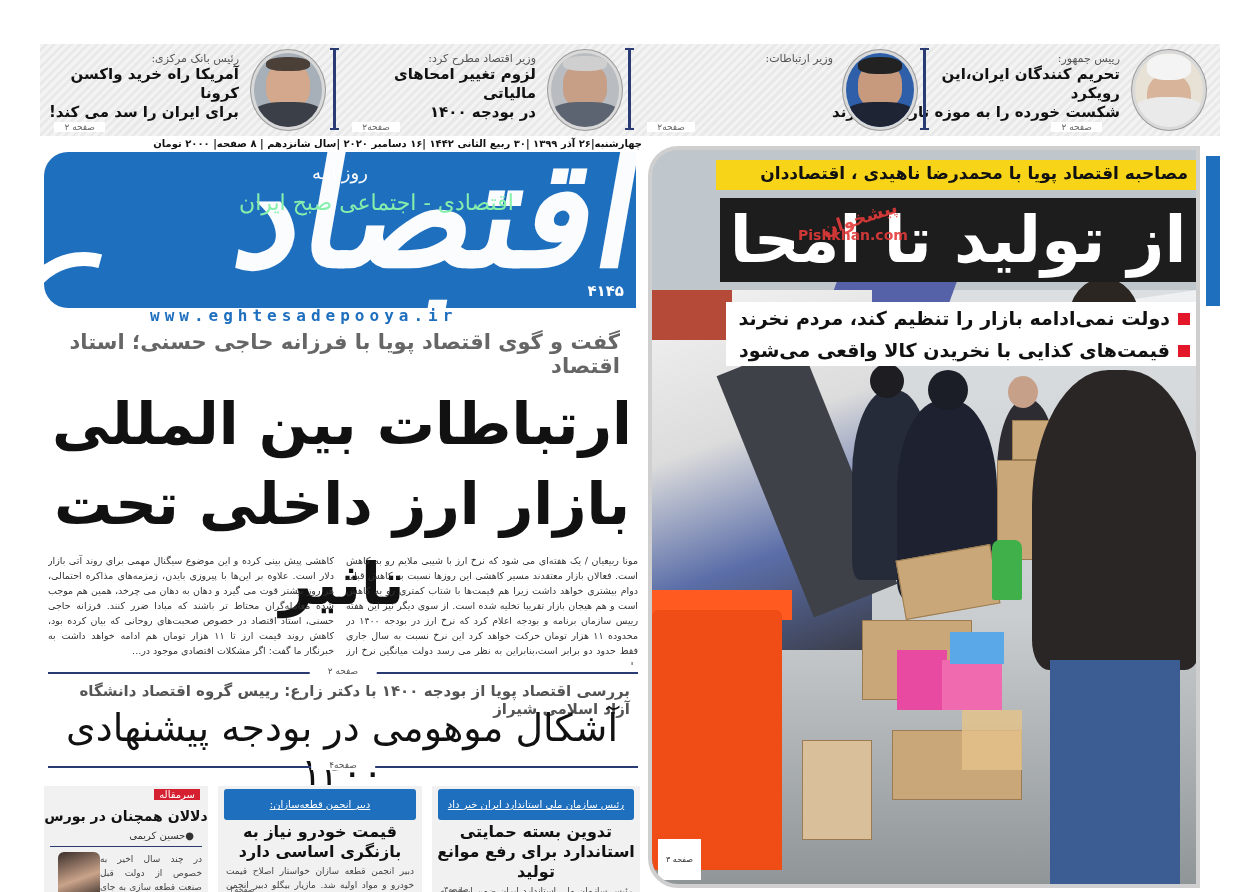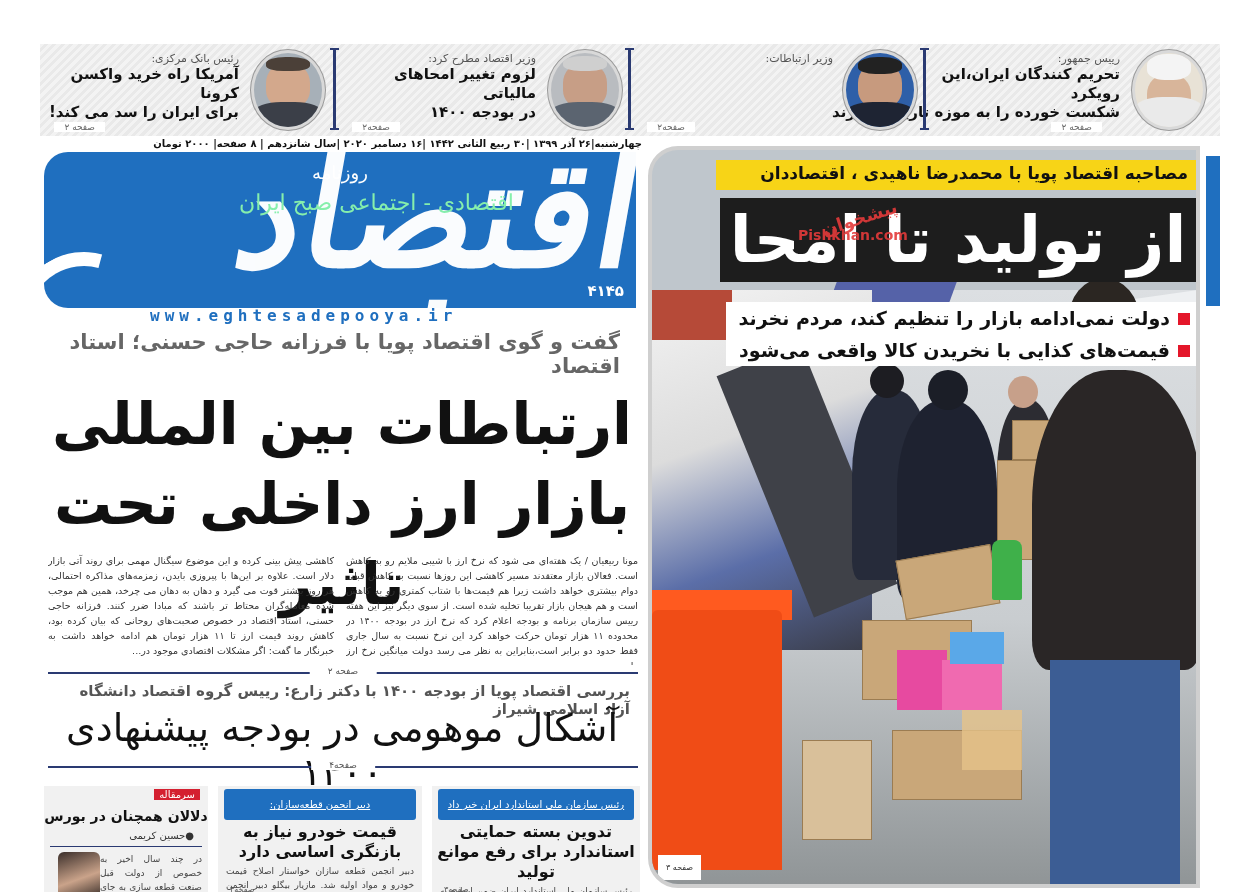--- a/index.html
+++ b/index.html
@@ -69,21 +69,21 @@
   
   .scene { position: absolute; left: 0; top: 140px; width: 552px; height: 598px; background: linear-gradient(180deg, #dcdfe2 0%, #c9cdd0 55%, #8f9496 100%); }
   .truck { position: absolute; left: 0; top: 0; width: 220px; height: 360px; background: linear-gradient(160deg, #f3f3f3 0%, #dcdcdc 40%, #5b6ea8 70%, #3a3d4a 100%); }
   .truck-red { position: absolute; left: 0; top: 0; width: 80px; height: 50px; background: #b64a38; }
   .bin { position: absolute; left: 0; top: 320px; width: 130px; height: 260px; background: #f04c16; border-radius: 6px 6px 0 0; }
   .bin-lid { position: absolute; left: 0; top: 300px; width: 140px; height: 30px; background: #ff5a1f; }
   .person { position: absolute; border-radius: 45% 45% 10% 10%; }
   .head { position: absolute; border-radius: 50%; }
   .box-c { position: absolute; background: #c9a779; border: 1px solid #9b7c52; }
   .box-p { position: absolute; background: #e74aa0; }
-  .photo-credit { position: absolute; left: 6px; bottom: 4px; background: #fff; font-size: 8px; padding: 8px 8px; direction: rtl; color: #333; }
+  .photo-credit { position: absolute; left: 6px; bottom: 4px; background: #fff; font-size: 8px; padding: 16px 8px; direction: rtl; color: #333; }
 </style>
 </head>
 <body>
 
 <div class="teasers">
 
   <div class="teaser">
     <div class="photo" style="right:14px;background:#e8e2d6;">
       <div class="face" style="background:#d8b59a;top:28%;"></div>
       <div class="face" style="background:#f4f4f4;top:2%;height:34%;"></div>

